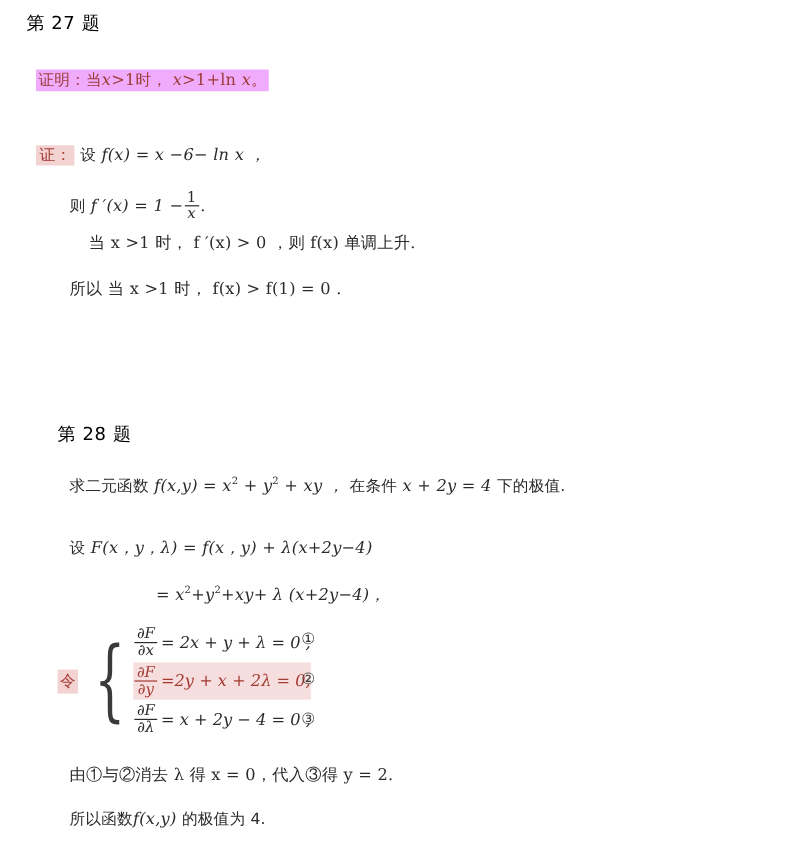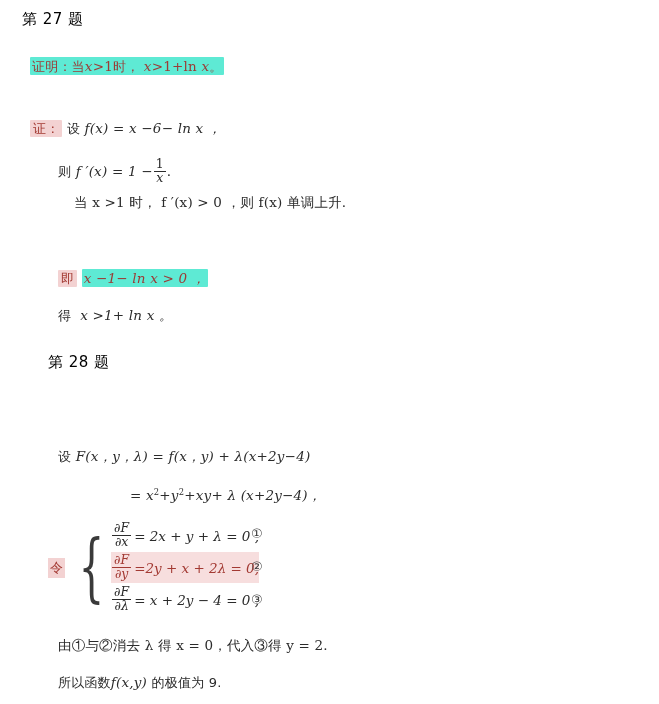--- a/index.html
+++ b/index.html
@@ -38,21 +38,21 @@
     white-space: nowrap;
     font-family: "DejaVu Serif", "Liberation Serif", serif;
     font-size: 13.5px;
     color: #2b2b2b;
     letter-spacing: 0.2px;
   }
   .line.red {
     color: #9b3b36;
   }
   .hl {
-    background: #5eead4;
+    background: #f0abfc;
     padding: 1px 2px;
     border-radius: 1px;
   }
   .hl-strong {
     background: #f3d2d2;
     padding: 1px 3px;
     border-radius: 1px;
     color: #a33a33;
   }
   .cn {
@@ -155,33 +155,33 @@
     <span class="mi">f(x) = x −6− ln x ，</span>
   </div>
 
   <div class="line" style="left:58px; top:158px;">
     <span class="cn">则</span>
     <span class="mi">f ′(x) = 1 −</span><span class="frac"><span class="num">1</span><span class="den mi">x</span></span><span>.</span>
   </div>
 
   <div class="line" style="left:74px; top:194px;">当 x &gt;1 时， f ′(x) &gt; 0 ，则 f(x) 单调上升.</div>
 
-
-  <div class="line red" style="left:58px; top:270px;">
-    <span class="hl-strong cn">即</span>
-    <span class="hl mi">x −1− ln x &gt; 0 ，</span>
-  </div>
-
-  <div class="line" style="left:58px; top:307px;">
-    <span class="cn">得</span>
-    &nbsp;<span class="mi">x &gt;1+ ln x 。</span>
-  </div>
+  <div class="line" style="left:58px; top:232px;">所以 当 x &gt;1 时， f(x) &gt; f(1) = 0 .</div>
+
+
 
   <div class="qheading" style="left:48px; top:353px;">第 28 题</div>
 
+  <div class="line" style="left:58px; top:396px;">
+    <span class="cn">求二元函数</span>
+    <span class="mi">f(x,y) = x</span><sup>2</sup><span class="mi"> + y</span><sup>2</sup><span class="mi"> + xy ，</span>
+    <span class="cn">在条件</span>
+    <span class="mi">x + 2y = 4</span>
+    <span class="cn">下的极值.</span>
+  </div>
 
   <div class="line" style="left:58px; top:448px;">
     <span class="cn">设</span>
     <span class="mi">F(x，y，λ) = f(x，y) + λ(x+2y−4)</span>
   </div>
 
   <div class="line" style="left:130px; top:487px;">
     <span class="mi">= x</span><sup>2</sup><span class="mi">+y</span><sup>2</sup><span class="mi">+xy+ λ (x+2y−4)，</span>
   </div>
 
@@ -217,16 +217,16 @@
         <span class="sys-num" style="top:72px;">③</span>
       </div>
 
     </div>
   </div>
 
   <div class="line" style="left:58px; top:637px;">由①与②消去 λ 得 x = 0，代入③得 y = 2.</div>
 
   <div class="line" style="left:58px; top:674px;">
     <span class="cn">所以函数</span><span class="mi">f(x,y)</span>
-    <span class="cn">的极值为 9.</span>
+    <span class="cn">的极值为 4.</span>
   </div>
 
 </div>
 
 </body></html>

